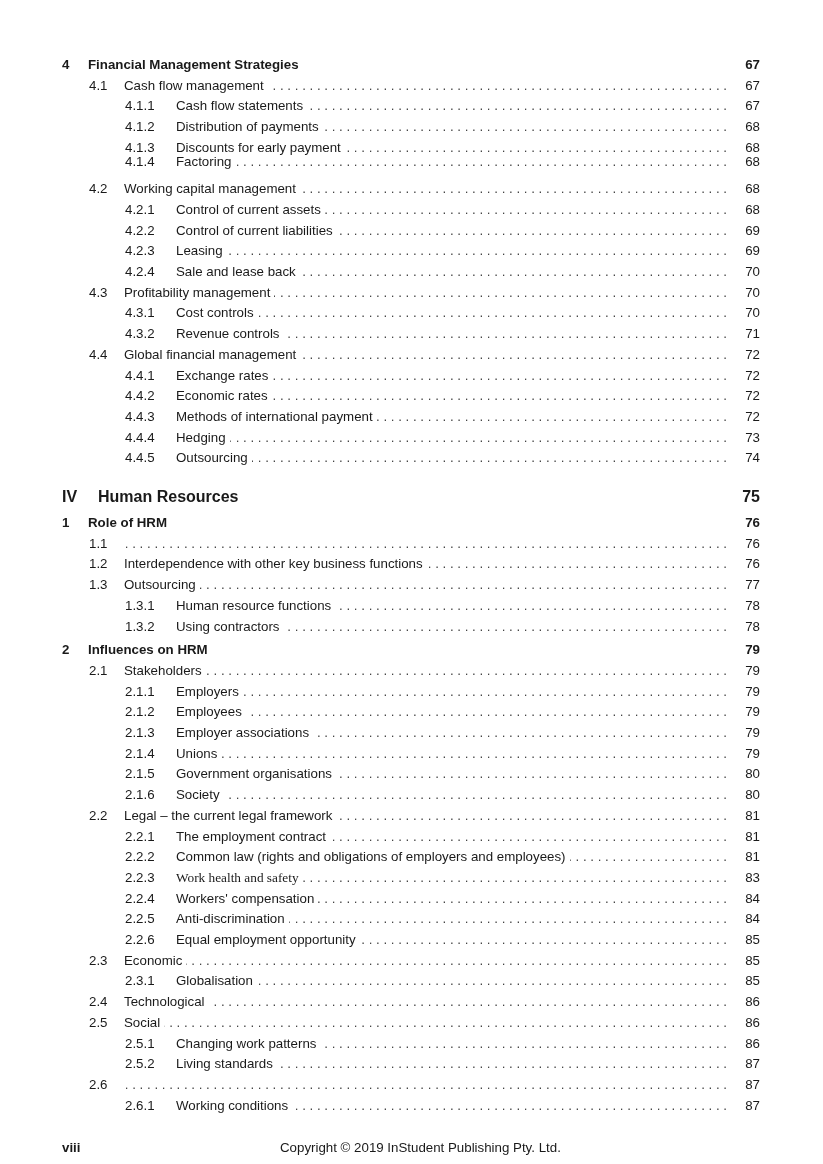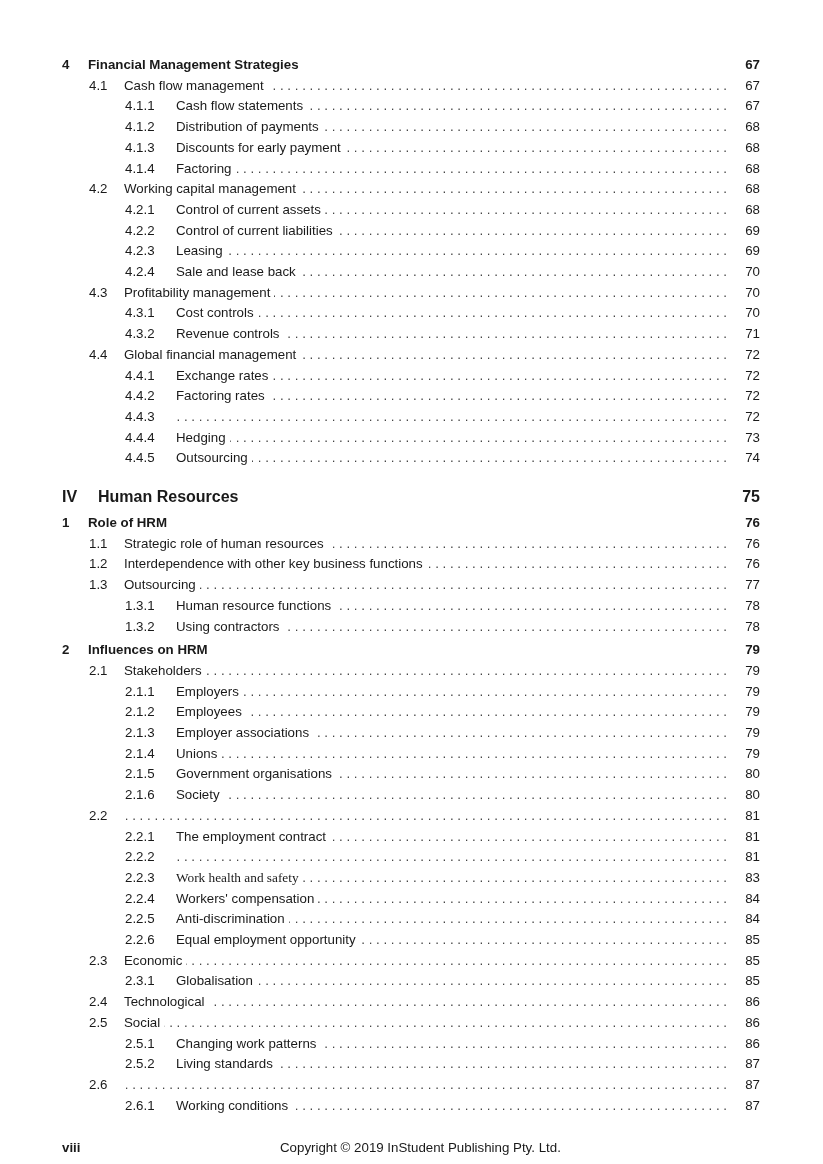--- a/index.html
+++ b/index.html
@@ -54,21 +54,21 @@
       <span class="page">68</span>
     </div>
     <div class="row subsection" style="top: 137.8px;">
       <span class="num" style="left: 125px;">4.1.3</span>
       <span class="leader" style="left: 176px;">
         <span class="leader-inner"> . . . . . . . . . . . . . . . . . . . . . . . . . . . . . . . . . . . . . . . . . . . . . . . . . . . . . . . . . . . . . . . . . . . . . . . . . . . . . . . . . . . . . . . . . . . . . . . . . . . . . . . . . . . . . . . . . . . . . . . . . . . . . . . . . . . . . . . . . . . . . . . . . . . . . . . . . . . . . . . . . . . . . . . . . . . . . . . . . . . . . . . . . . . . . . . . . . . . . . . .</span>
       </span>
       <span class="title" style="left: 176px;"><span class="bg-fill">Discounts for early payment</span></span>
       <span class="page">68</span>
     </div>
-    <div class="row subsection" style="top: 159px;">
+    <div class="row subsection" style="top: 152px;">
       <span class="num" style="left: 125px;">4.1.4</span>
       <span class="leader" style="left: 176px;">
         <span class="leader-inner"> . . . . . . . . . . . . . . . . . . . . . . . . . . . . . . . . . . . . . . . . . . . . . . . . . . . . . . . . . . . . . . . . . . . . . . . . . . . . . . . . . . . . . . . . . . . . . . . . . . . . . . . . . . . . . . . . . . . . . . . . . . . . . . . . . . . . . . . . . . . . . . . . . . . . . . . . . . . . . . . . . . . . . . . . . . . . . . . . . . . . . . . . . . . . . . . . . . . . . . . .</span>
       </span>
       <span class="title" style="left: 176px;"><span class="bg-fill">Factoring</span></span>
       <span class="page">68</span>
     </div>
     <div class="row section" style="top: 179.2px;">
       <span class="num" style="left: 89px;">4.2</span>
       <span class="leader" style="left: 124px;">
@@ -147,28 +147,29 @@
         <span class="leader-inner"> . . . . . . . . . . . . . . . . . . . . . . . . . . . . . . . . . . . . . . . . . . . . . . . . . . . . . . . . . . . . . . . . . . . . . . . . . . . . . . . . . . . . . . . . . . . . . . . . . . . . . . . . . . . . . . . . . . . . . . . . . . . . . . . . . . . . . . . . . . . . . . . . . . . . . . . . . . . . . . . . . . . . . . . . . . . . . . . . . . . . . . . . . . . . . . . . . . . . . . . .</span>
       </span>
       <span class="title" style="left: 176px;"><span class="bg-fill">Exchange rates</span></span>
       <span class="page">72</span>
     </div>
     <div class="row subsection" style="top: 386.2px;">
       <span class="num" style="left: 125px;">4.4.2</span>
       <span class="leader" style="left: 176px;">
         <span class="leader-inner"> . . . . . . . . . . . . . . . . . . . . . . . . . . . . . . . . . . . . . . . . . . . . . . . . . . . . . . . . . . . . . . . . . . . . . . . . . . . . . . . . . . . . . . . . . . . . . . . . . . . . . . . . . . . . . . . . . . . . . . . . . . . . . . . . . . . . . . . . . . . . . . . . . . . . . . . . . . . . . . . . . . . . . . . . . . . . . . . . . . . . . . . . . . . . . . . . . . . . . . . .</span>
       </span>
-      <span class="title" style="left: 176px;"><span class="bg-fill">Factoring rates</span></span>
+      <span class="title" style="left: 176px;"><span class="bg-fill">Economic rates</span></span>
       <span class="page">72</span>
     </div>
     <div class="row subsection" style="top: 406.9px;">
       <span class="num" style="left: 125px;">4.4.3</span>
       <span class="leader" style="left: 176px;">
         <span class="leader-inner"> . . . . . . . . . . . . . . . . . . . . . . . . . . . . . . . . . . . . . . . . . . . . . . . . . . . . . . . . . . . . . . . . . . . . . . . . . . . . . . . . . . . . . . . . . . . . . . . . . . . . . . . . . . . . . . . . . . . . . . . . . . . . . . . . . . . . . . . . . . . . . . . . . . . . . . . . . . . . . . . . . . . . . . . . . . . . . . . . . . . . . . . . . . . . . . . . . . . . . . . .</span>
       </span>
+      <span class="title" style="left: 176px;"><span class="bg-fill">Methods of international payment</span></span>
       <span class="page">72</span>
     </div>
     <div class="row subsection" style="top: 427.6px;">
       <span class="num" style="left: 125px;">4.4.4</span>
       <span class="leader" style="left: 176px;">
         <span class="leader-inner"> . . . . . . . . . . . . . . . . . . . . . . . . . . . . . . . . . . . . . . . . . . . . . . . . . . . . . . . . . . . . . . . . . . . . . . . . . . . . . . . . . . . . . . . . . . . . . . . . . . . . . . . . . . . . . . . . . . . . . . . . . . . . . . . . . . . . . . . . . . . . . . . . . . . . . . . . . . . . . . . . . . . . . . . . . . . . . . . . . . . . . . . . . . . . . . . . . . . . . . . .</span>
       </span>
       <span class="title" style="left: 176px;"><span class="bg-fill">Hedging</span></span>
       <span class="page">73</span>
     </div>
@@ -188,21 +189,20 @@
     <div class="row chapter" style="top: 513px;">
       <span class="num" style="left: 62px;">1</span>
       <span class="title" style="left: 88px;"><span class="bg-fill">Role of HRM</span></span>
       <span class="page">76</span>
     </div>
     <div class="row section" style="top: 533.7px;">
       <span class="num" style="left: 89px;">1.1</span>
       <span class="leader" style="left: 124px;">
         <span class="leader-inner"> . . . . . . . . . . . . . . . . . . . . . . . . . . . . . . . . . . . . . . . . . . . . . . . . . . . . . . . . . . . . . . . . . . . . . . . . . . . . . . . . . . . . . . . . . . . . . . . . . . . . . . . . . . . . . . . . . . . . . . . . . . . . . . . . . . . . . . . . . . . . . . . . . . . . . . . . . . . . . . . . . . . . . . . . . . . . . . . . . . . . . . . . . . . . . . . . . . . . . . . .</span>
       </span>
-      <span class="title" style="left: 124px;"><span class="bg-fill">Strategic role of human resources</span></span>
       <span class="page">76</span>
     </div>
     <div class="row section" style="top: 554.4px;">
       <span class="num" style="left: 89px;">1.2</span>
       <span class="leader" style="left: 124px;">
         <span class="leader-inner"> . . . . . . . . . . . . . . . . . . . . . . . . . . . . . . . . . . . . . . . . . . . . . . . . . . . . . . . . . . . . . . . . . . . . . . . . . . . . . . . . . . . . . . . . . . . . . . . . . . . . . . . . . . . . . . . . . . . . . . . . . . . . . . . . . . . . . . . . . . . . . . . . . . . . . . . . . . . . . . . . . . . . . . . . . . . . . . . . . . . . . . . . . . . . . . . . . . . . . . . .</span>
       </span>
       <span class="title" style="left: 124px;"><span class="bg-fill">Interdependence with other key business functions</span></span>
       <span class="page">76</span>
     </div>
@@ -289,35 +289,37 @@
         <span class="leader-inner"> . . . . . . . . . . . . . . . . . . . . . . . . . . . . . . . . . . . . . . . . . . . . . . . . . . . . . . . . . . . . . . . . . . . . . . . . . . . . . . . . . . . . . . . . . . . . . . . . . . . . . . . . . . . . . . . . . . . . . . . . . . . . . . . . . . . . . . . . . . . . . . . . . . . . . . . . . . . . . . . . . . . . . . . . . . . . . . . . . . . . . . . . . . . . . . . . . . . . . . . .</span>
       </span>
       <span class="title" style="left: 176px;"><span class="bg-fill">Society</span></span>
       <span class="page">80</span>
     </div>
     <div class="row section" style="top: 805.8px;">
       <span class="num" style="left: 89px;">2.2</span>
       <span class="leader" style="left: 124px;">
         <span class="leader-inner"> . . . . . . . . . . . . . . . . . . . . . . . . . . . . . . . . . . . . . . . . . . . . . . . . . . . . . . . . . . . . . . . . . . . . . . . . . . . . . . . . . . . . . . . . . . . . . . . . . . . . . . . . . . . . . . . . . . . . . . . . . . . . . . . . . . . . . . . . . . . . . . . . . . . . . . . . . . . . . . . . . . . . . . . . . . . . . . . . . . . . . . . . . . . . . . . . . . . . . . . .</span>
       </span>
+      <span class="title" style="left: 124px;"><span class="bg-fill">Legal – the current legal framework</span></span>
       <span class="page">81</span>
     </div>
     <div class="row subsection" style="top: 826.5px;">
       <span class="num" style="left: 125px;">2.2.1</span>
       <span class="leader" style="left: 176px;">
         <span class="leader-inner"> . . . . . . . . . . . . . . . . . . . . . . . . . . . . . . . . . . . . . . . . . . . . . . . . . . . . . . . . . . . . . . . . . . . . . . . . . . . . . . . . . . . . . . . . . . . . . . . . . . . . . . . . . . . . . . . . . . . . . . . . . . . . . . . . . . . . . . . . . . . . . . . . . . . . . . . . . . . . . . . . . . . . . . . . . . . . . . . . . . . . . . . . . . . . . . . . . . . . . . . .</span>
       </span>
       <span class="title" style="left: 176px;"><span class="bg-fill">The employment contract</span></span>
       <span class="page">81</span>
     </div>
     <div class="row subsection" style="top: 847.2px;">
       <span class="num" style="left: 125px;">2.2.2</span>
       <span class="leader" style="left: 176px;">
         <span class="leader-inner"> . . . . . . . . . . . . . . . . . . . . . . . . . . . . . . . . . . . . . . . . . . . . . . . . . . . . . . . . . . . . . . . . . . . . . . . . . . . . . . . . . . . . . . . . . . . . . . . . . . . . . . . . . . . . . . . . . . . . . . . . . . . . . . . . . . . . . . . . . . . . . . . . . . . . . . . . . . . . . . . . . . . . . . . . . . . . . . . . . . . . . . . . . . . . . . . . . . . . . . . .</span>
       </span>
+      <span class="title" style="left: 176px;"><span class="bg-fill">Common law (rights and obligations of employers and employees)</span></span>
       <span class="page">81</span>
     </div>
     <div class="row subsection" style="top: 867.9px;">
       <span class="num" style="left: 125px;">2.2.3</span>
       <span class="leader" style="left: 176px;">
         <span class="leader-inner"> . . . . . . . . . . . . . . . . . . . . . . . . . . . . . . . . . . . . . . . . . . . . . . . . . . . . . . . . . . . . . . . . . . . . . . . . . . . . . . . . . . . . . . . . . . . . . . . . . . . . . . . . . . . . . . . . . . . . . . . . . . . . . . . . . . . . . . . . . . . . . . . . . . . . . . . . . . . . . . . . . . . . . . . . . . . . . . . . . . . . . . . . . . . . . . . . . . . . . . . .</span>
       </span>
       <span class="title" style="left: 176px; font-family: Liberation Serif, serif;"><span class="bg-fill">Work health and safety</span></span>
       <span class="page">83</span>
     </div>

